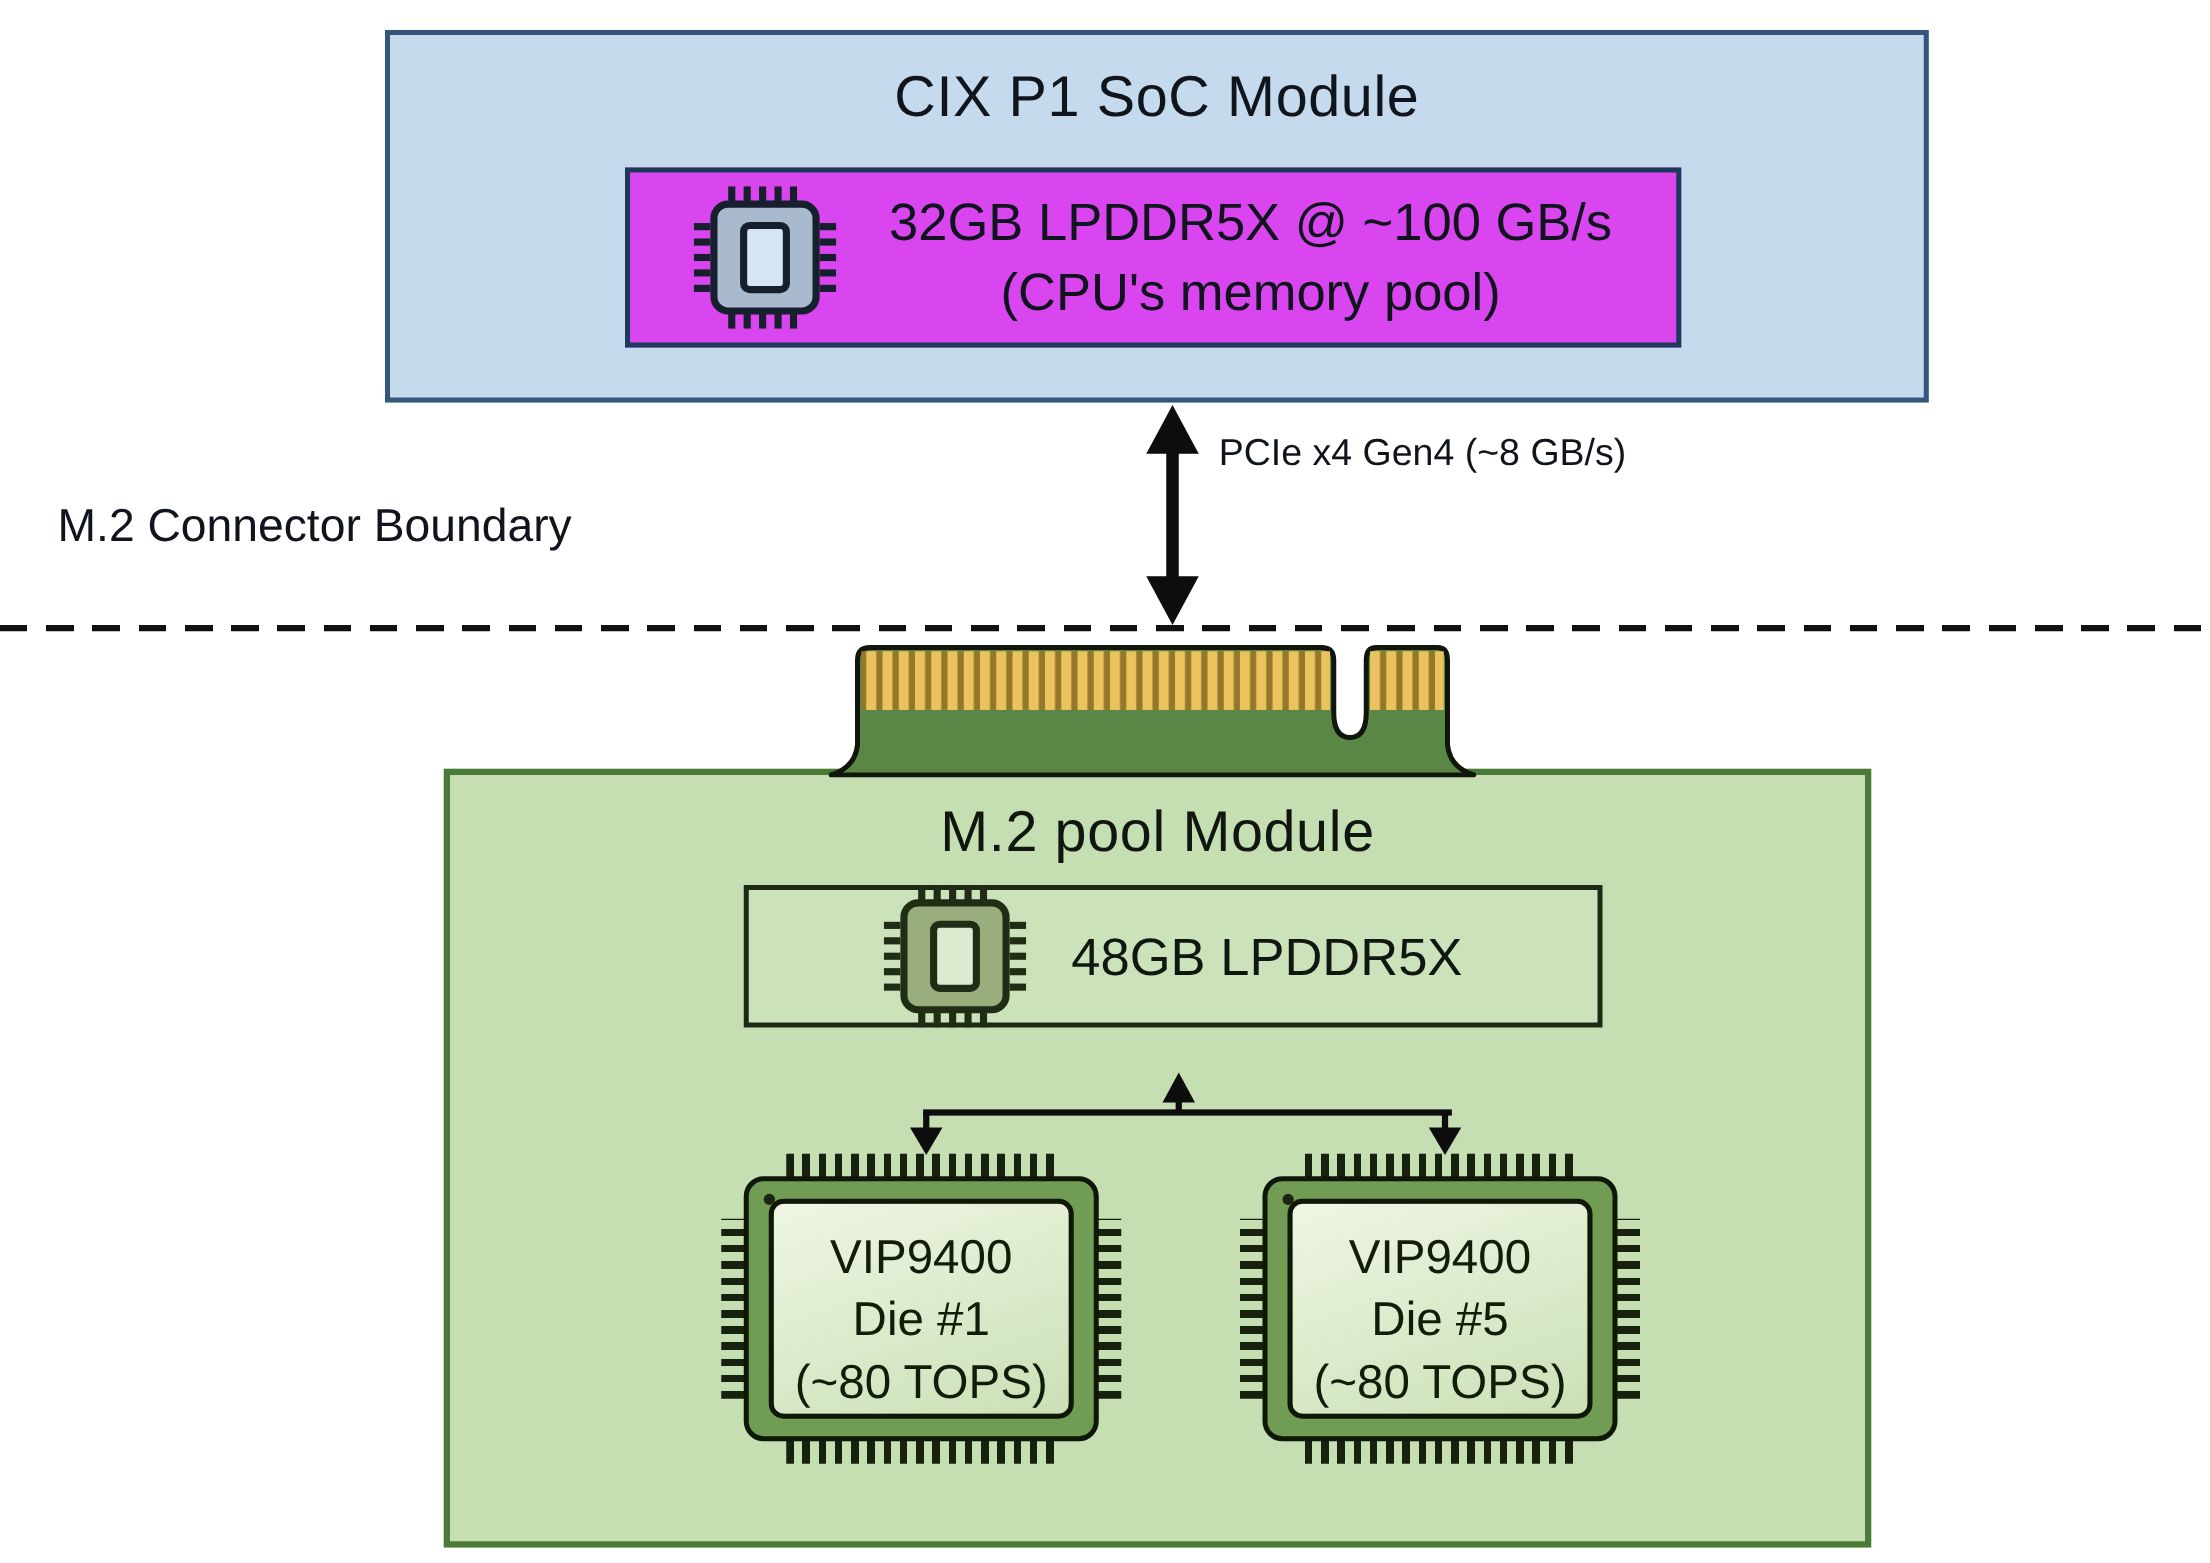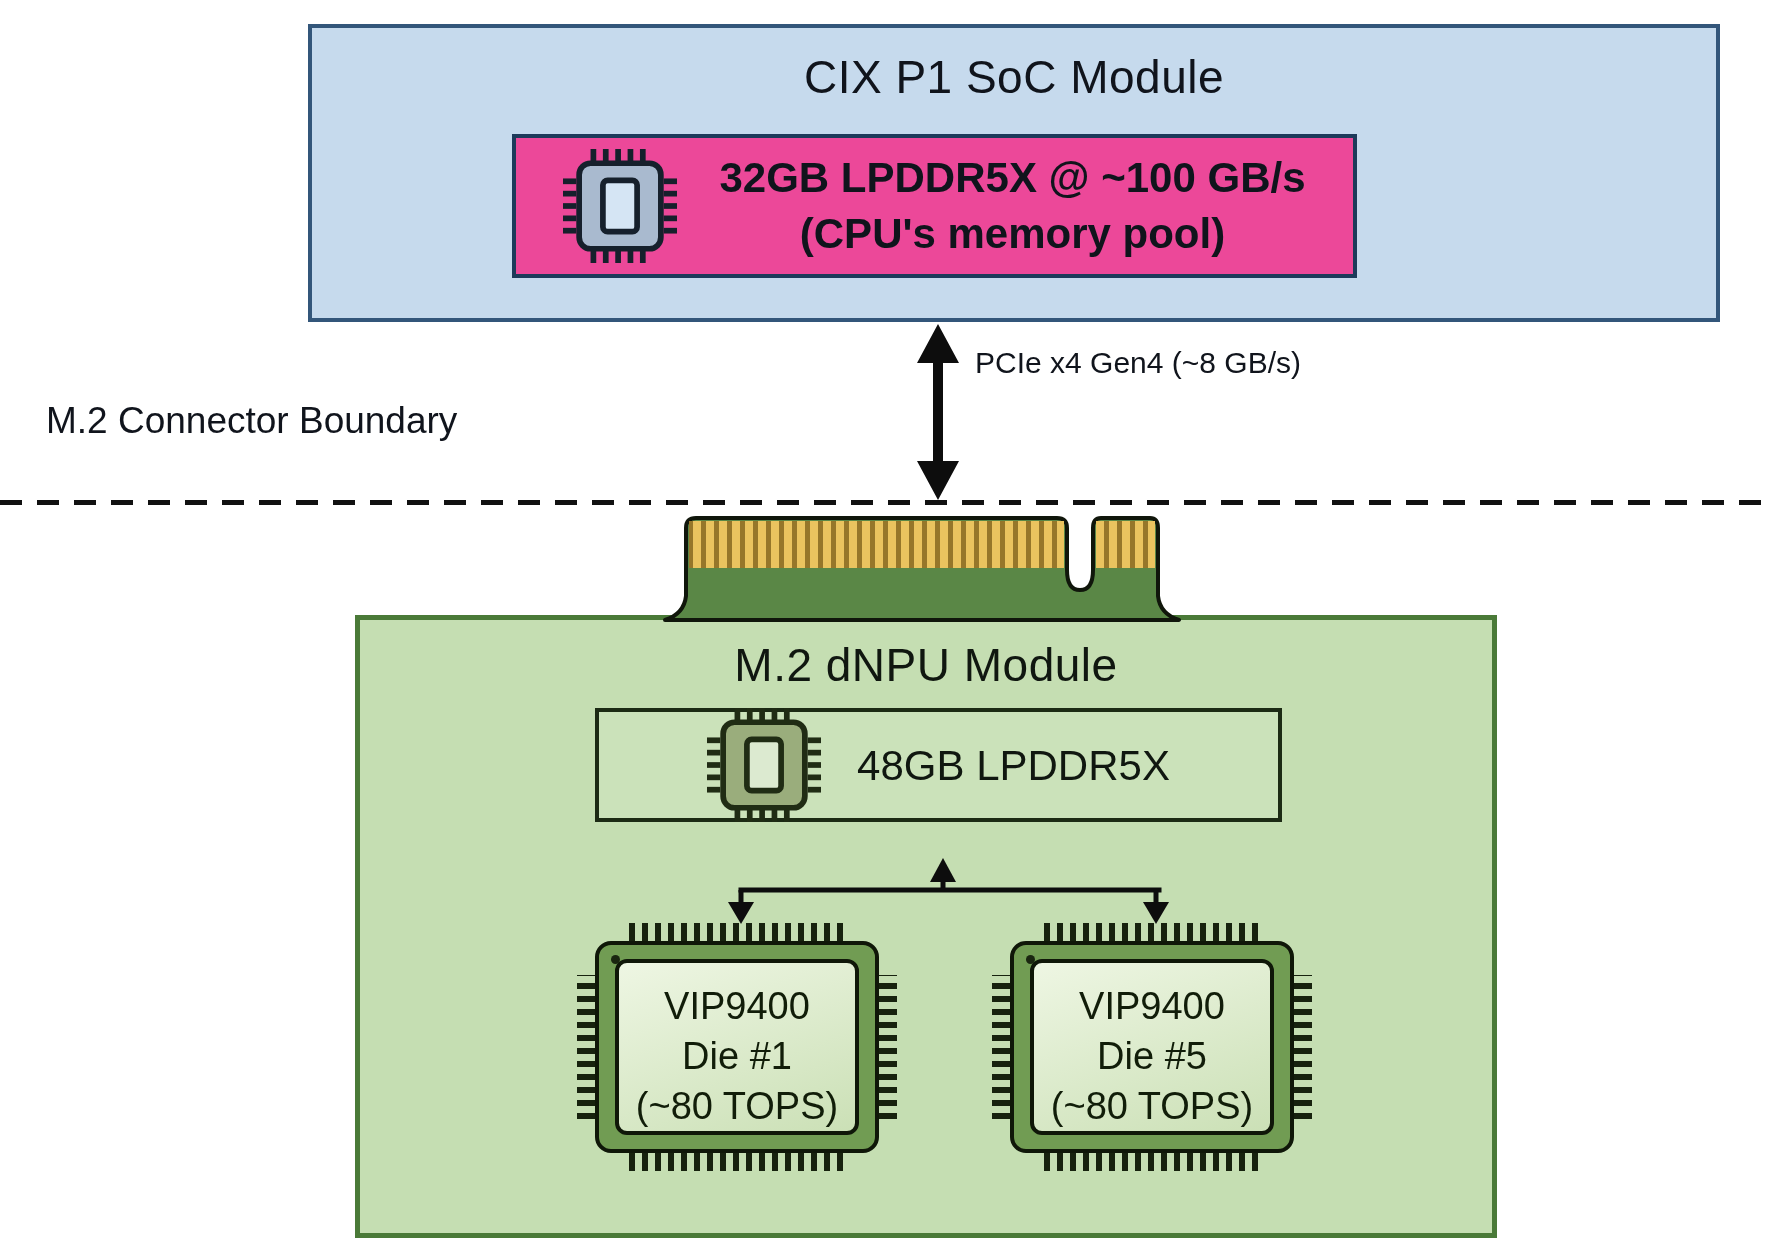--- a/index.html
+++ b/index.html
@@ -2,34 +2,34 @@
 <html><head>
 <meta charset="utf-8">
 <style>
   html,body{margin:0;padding:0;background:#ffffff;}
   .stage{
     position:relative;width:1768px;height:1250px;background:#ffffff;overflow:hidden;
     font-family:"Liberation Sans","DejaVu Sans",sans-serif;color:#101318;
   }
   
   .soc-box{
-    position:absolute;left:308px;top:24px;width:1412px;height:298px;
+    position:absolute;left:308px;top:24px;width:1235px;height:298px;
     background:#c6daed;border:4px solid #33567a;box-sizing:border-box;
   }
   .soc-title{
     position:absolute;left:0;right:0;top:22px;text-align:center;
     font-size:46px;letter-spacing:.5px;color:#10141c;
   }
   .mem-box{
     position:absolute;display:flex;align-items:center;justify-content:center;
     box-sizing:border-box;gap:42px;
   }
   .mem-box.blue{
-    left:200px;top:106px;width:845px;height:144px;
-    background:#ec4899;border:4px solid #1d3a5a;font-weight:bold;
+    left:188px;top:106px;width:845px;height:144px;
+    background:#d946ef;border:4px solid #1d3a5a;
   }
   .mem-text{text-align:center;font-size:42px;line-height:56px;color:#10141c;}
   
   .chip-icon{display:block;}
   .chip-icon.blue .pinrect{fill:#16202c;}
   .chip-icon.blue .bodyrect{fill:#a9bacf;stroke:#16202c;}
   .chip-icon.blue .innerrect{fill:#d5e5f4;stroke:#16202c;}
   .chip-icon.green .pinrect{fill:#202c14;}
   .chip-icon.green .bodyrect{fill:#9aad7c;stroke:#202c14;}
   .chip-icon.green .innerrect{fill:#dcead0;stroke:#202c14;}
@@ -124,21 +124,21 @@
 
   <svg class="pcie-arrow" width="46" height="180" viewBox="0 0 46 180" aria-hidden="true">
     <path d="M23 2 L44 41 L28 41 L28 139 L44 139 L23 178 L2 139 L18 139 L18 41 L2 41 Z" fill="#0d0d0d"></path>
   </svg>
   <div class="pcie-label">PCIe x4 Gen4 (~8 GB/s)</div>
 
   <div class="boundary-label">M.2 Connector Boundary</div>
   <div class="boundary-line"></div>
 
   <div class="npu-box">
-    <div class="npu-title">M.2 dNPU Module</div>
+    <div class="npu-title">M.2 pool Module</div>
 
     <div class="mem-box green">
       <svg class="chip-icon green" width="114" height="114" viewBox="0 0 120 120" aria-hidden="true">
         <g>
           <rect class="pinrect" x="29" y="0" width="6" height="14"></rect>
             <rect class="pinrect" x="42" y="0" width="6" height="14"></rect>
             <rect class="pinrect" x="55" y="0" width="6" height="14"></rect>
             <rect class="pinrect" x="68" y="0" width="6" height="14"></rect>
             <rect class="pinrect" x="81" y="0" width="6" height="14"></rect>
           <rect class="pinrect" x="29" y="106" width="6" height="14"></rect>

